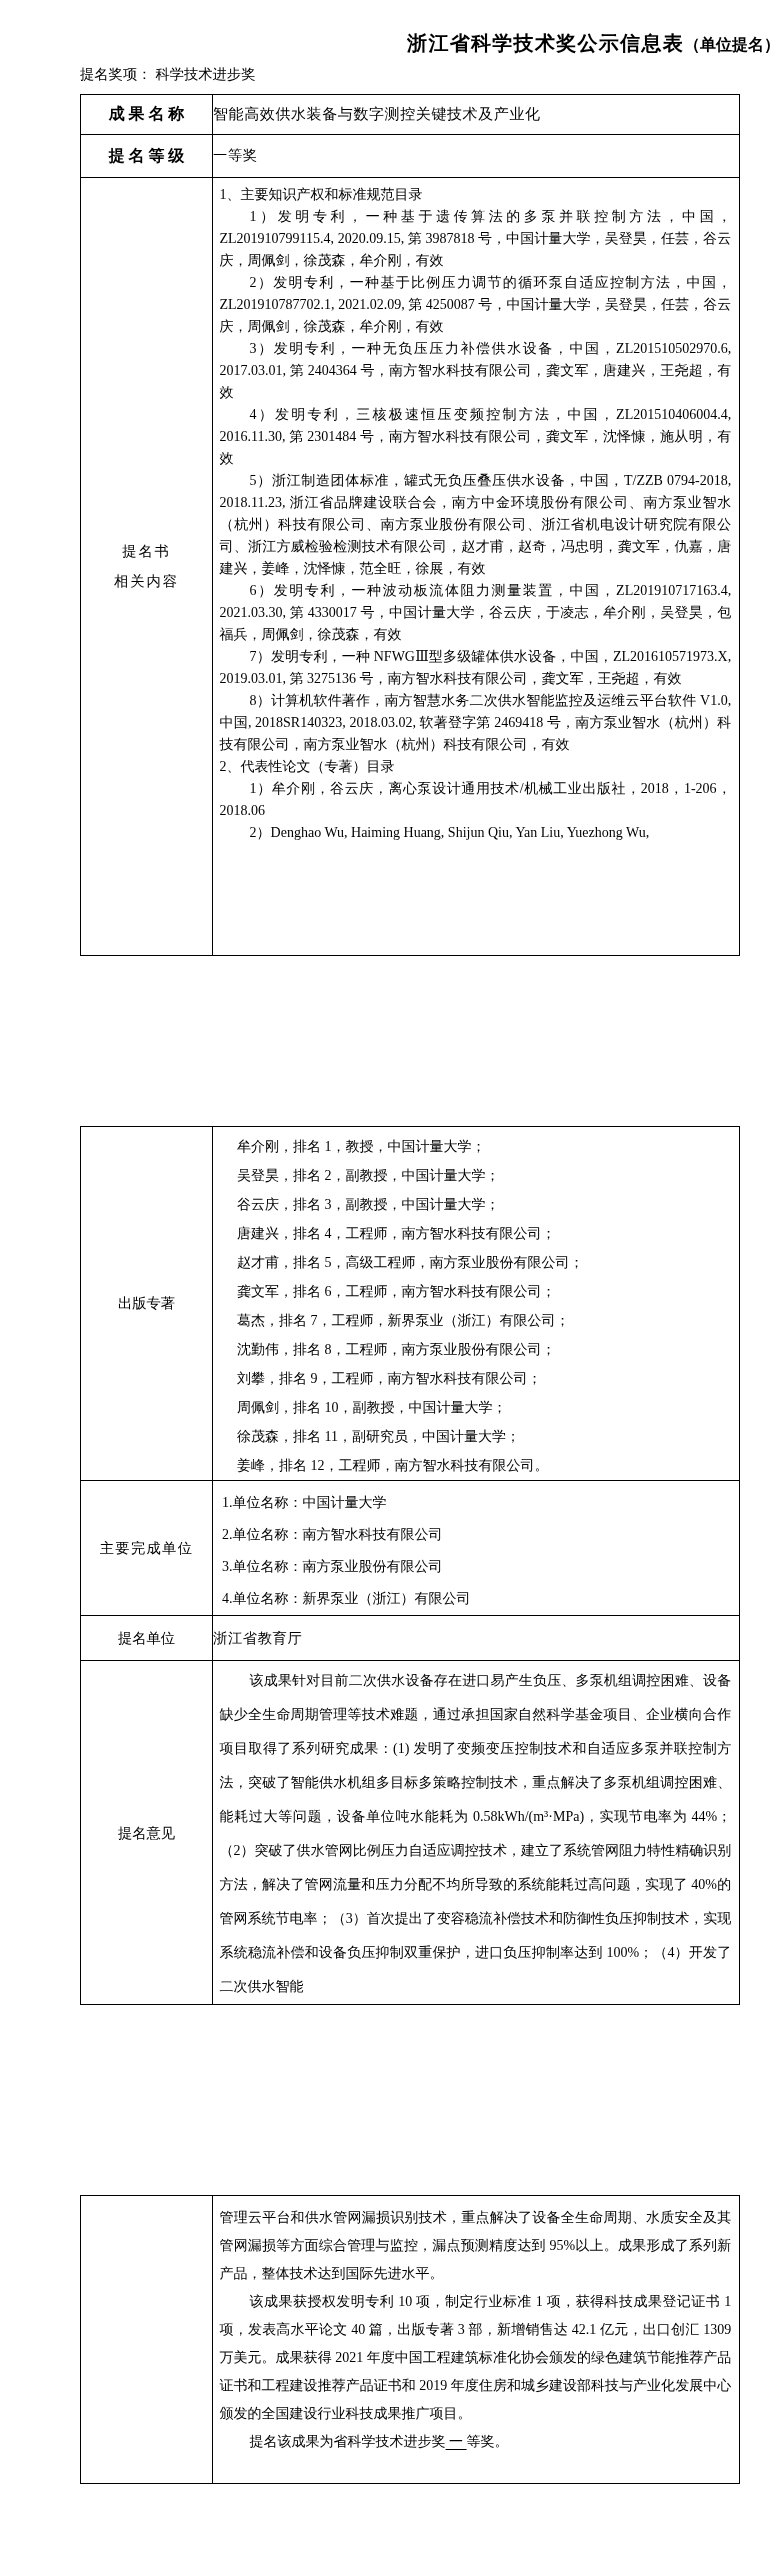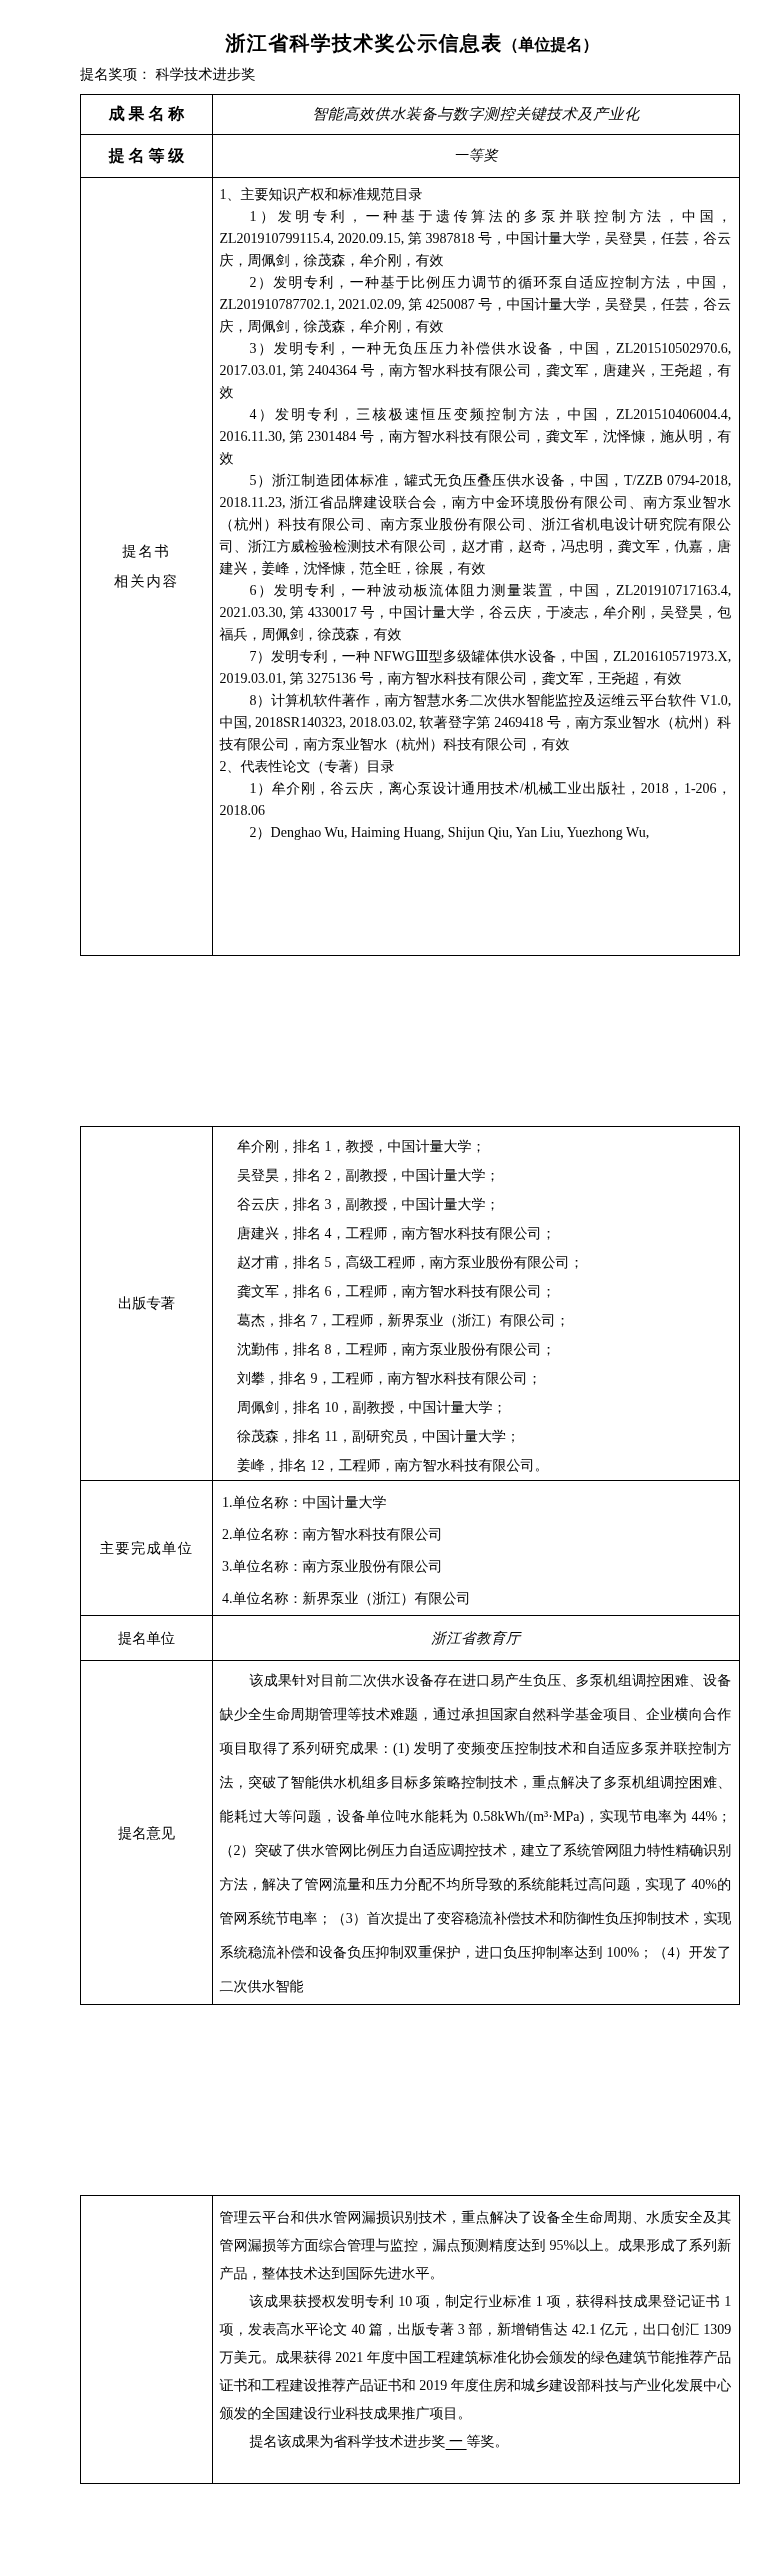--- a/index.html
+++ b/index.html
@@ -5,21 +5,21 @@
   * { margin:0; padding:0; box-sizing:border-box; }
   html,body { background:#ffffff; }
   body {
     width:780px; height:2576px;
     font-family:"Liberation Serif","DejaVu Serif",serif;
     color:#000;
   }
   .sheet { position:relative; width:780px; height:2576px; overflow:hidden; background:#fff; }
 
   .doc-title {
-    padding-top:30px; text-align:center;
+    padding-top:30px; text-align:right;
     font-family:"Liberation Sans","DejaVu Sans",sans-serif;
     font-weight:bold; line-height:26px; white-space:nowrap;padding-left:44px;
   }
   .doc-title .main { font-size:20px; letter-spacing:1.3px; }
   .doc-title .suffix { font-size:16px; }
 
   .award-line { margin:5.2px 0 0 80px; font-size:14.3px; line-height:19.5px; }
   .award-line .v { margin-left:3.9px;text-align:center; }
 
   table.frag {
@@ -30,21 +30,21 @@
   table.frag td { border:1.3px solid #000; overflow:hidden; }
   .frag .col-label { width:132px; }
 
   td.lab {
     text-align:center; vertical-align:middle;
     font-size:14.3px; line-height:30px;
   }
   td.lab.big { font-weight:bold; font-size:16px; letter-spacing:3.9px; padding-left:3.9px; }
   td.lab .lab-line { display:block; letter-spacing:1.9px; }
 
-  td.val-center { text-align:center; vertical-align:middle; font-size:15px; letter-spacing:0.6px;font-style:italic; }
+  td.val-center { vertical-align:middle; font-size:15px; letter-spacing:0.6px; }
 
   td.content {
     vertical-align:top; text-align:justify;
     font-size:14px; padding:6.5px 7.8px 0 6.5px;
   }
   td.content p { text-align:justify; }
   .indent { text-indent:2.15em; }
 
   .frag1 .r3 p { line-height:22px; }
   .frag2 .r-eng p { line-height:23.4px; }

